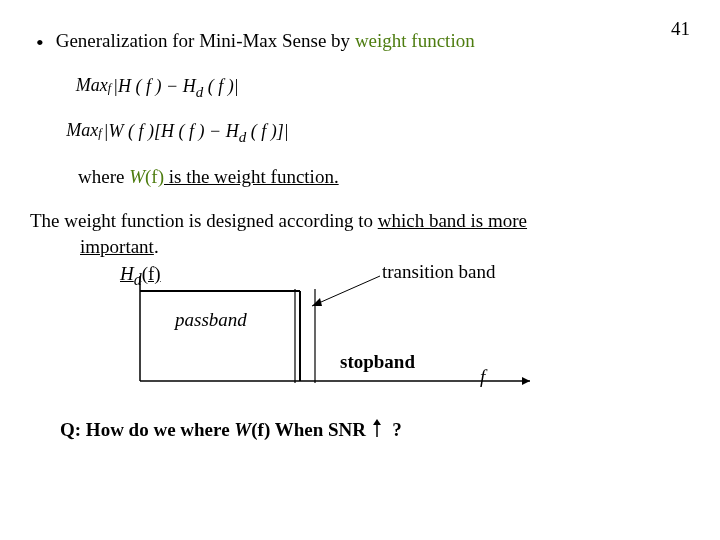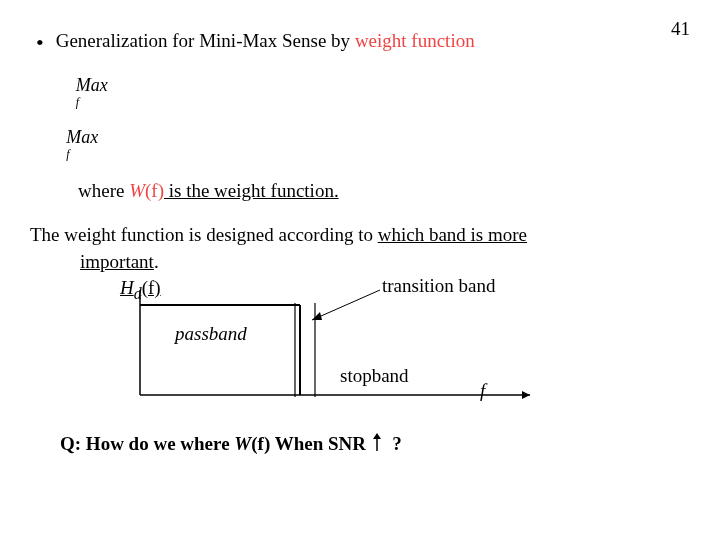--- a/index.html
+++ b/index.html
@@ -30,35 +30,35 @@
     align-items: flex-start;
     gap: 12px;
     margin-bottom: 22px;
   }
   .bullet {
     font-size: 22px;
     line-height: 1;
     margin-top: 2px;
     margin-left: 6px;
   }
-  .red { color: #ef4444; }
+  .red { color: #4d7c0f; }
   .math {
     font-family: "Times New Roman", serif;
     font-style: italic;
   }
   .formula-block {
     display: inline-flex;
     align-items: flex-start;
     gap: 2px;
     vertical-align: middle;
   }
   .stack {
     display: inline-flex;
-    flex-direction: column;
-    align-items: flex-start;
+    flex-direction: row;
+    align-items: flex-end;
     line-height: 1;
     font-family: Liberation Serif, serif;
   }
   .stack .top { font-style: italic; font-size: 18px; }
   .stack .bot { font-style: italic; font-size: 12px; margin-top: 2px; }
   .row {
     margin-bottom: 20px;
   }
   .indent1 { margin-left: 22px; }
   .indent2 { margin-left: 48px; }
@@ -89,29 +89,35 @@
     </span>
   </div>
 
   <div class="row indent1">
     &nbsp;&nbsp;&nbsp;&nbsp;
     <span class="formula-block">
       <span class="stack">
         <span class="top">Max</span>
         <span class="bot">f</span>
       </span>
+      <span class="math" style="font-size:18px">
+        <span>|H ( f ) − H</span><sub>d</sub><span> ( f )|</span>
+      </span>
     </span>
   </div>
 
   <div class="row indent1">
     &nbsp;&nbsp;
     <span class="formula-block">
       <span class="stack">
         <span class="top">Max</span>
         <span class="bot">f</span>
+      </span>
+      <span class="math" style="font-size:18px">
+        <span>|W ( f )[H ( f ) − H</span><sub>d</sub><span> ( f )]|</span>
       </span>
     </span>
   </div>
 
   <div class="row indent2">
     <span>where </span><span class="red math">W</span><span class="red">(f)</span><span class="under"> is the weight function.</span>
   </div>
 
   <div class="row" style="line-height:1.4;">
     <span>The weight function is designed according to </span><span class="under">which band is more</span><br>
@@ -134,21 +140,21 @@
 
       <line x1="250" y1="5" x2="182" y2="35" stroke="#000" stroke-width="1"></line>
       <polygon points="182,35 192,35 190,27" fill="#000"></polygon>
     </svg>
     
     <div style="position:absolute; top:-8px; left:-10px;text-decoration:underline;">
       <span class="math">H</span><sub class="math">d</sub><span>(f)</span>
     </div>
     <div style="position:absolute; top:-10px; left:252px;text-align:right;">transition band</div>
     <div style="position:absolute; top:38px; left:45px;font-style:italic;">passband</div>
-    <div style="position:absolute; top:80px; left:210px;">stopband</div>
+    <div style="position:absolute; top:80px; left:210px;font-weight:bold;">stopband</div>
     <div style="position:absolute; top:95px; left:350px;" class="math">f</div>
   </div>
 
   <div class="question">
     <b>
       <span>Q: How do we where </span><span class="math">W</span><span>(f)</span><span> When SNR </span>
     </b>
     <span style="display:inline-block; vertical-align:middle;">
       <svg width="12" height="20">
           <line x1="6" y1="18" x2="6" y2="3" stroke="#000" stroke-width="1.5"></line>

